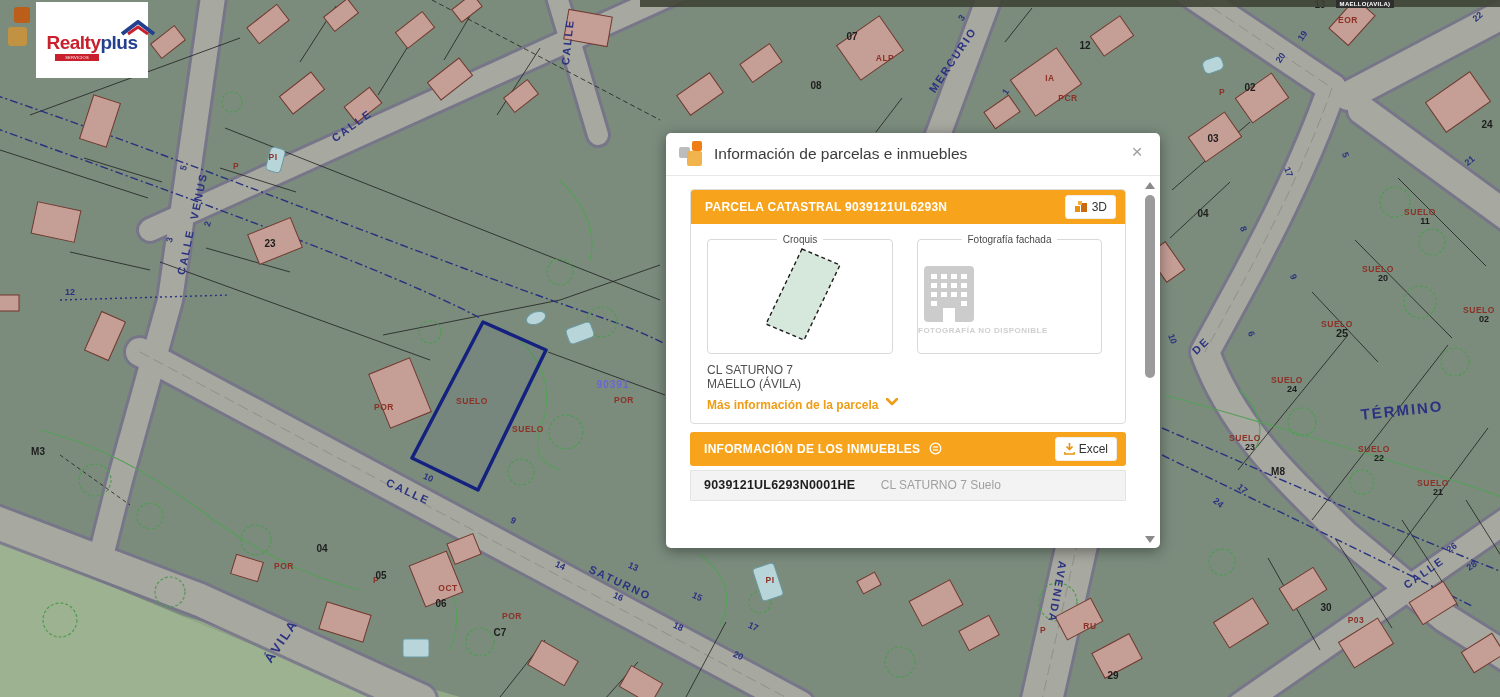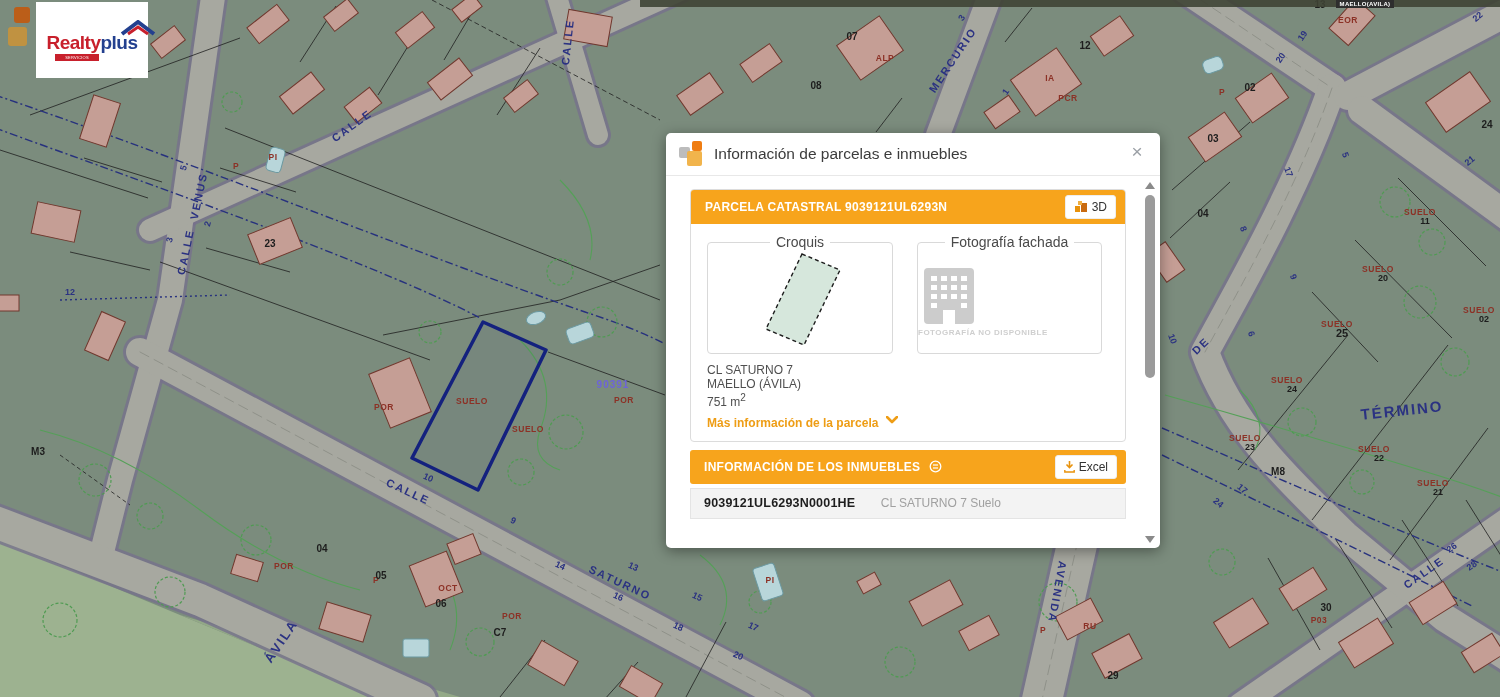--- a/index.html
+++ b/index.html
@@ -49,21 +49,21 @@
 
   .panel1{border:1px solid #dcdcdc;border-radius:4px;}
   .obar{position:relative;height:34px;background:#f7a41c;border-radius:3px 3px 0 0;}
   .obar.rounded{border-radius:3px;}
   .obar .obar-title{position:absolute;left:14px;top:10px;color:#fff;font-size:12px;font-weight:bold;letter-spacing:.3px;}
   .wbtn{position:absolute;right:9px;top:5px;height:22px;background:#fff;border:1px solid #eee;border-radius:3px;
      display:flex;align-items:center;gap:4px;padding:0 8px;font-size:12px;color:#333;cursor:pointer;}
 
   .sketch-row{display:flex;gap:24px;margin:10px 16px 0 16px;}
   fieldset{border:1px solid #d9d9d9;border-radius:4px;margin:0;padding:0;position:relative;}
-  fieldset legend{font-size:14px;color:#4a4a4a;margin:0 auto;padding:0 6px;}
+  fieldset legend{font-size:10px;color:#4a4a4a;margin:0 auto;padding:0 6px;}
   #fs-croquis{width:184px;height:118px;}
   #fs-photo{width:183px;height:118px;}
   #photo-wrap{position:absolute;inset:0;display:flex;flex-direction:column;align-items:flex-start;justify-content:center;}
   #photo-caption{font-size:8px;color:#cfcfcf;font-weight:bold;letter-spacing:.5px;margin-top:2px;}
 
   .addr{margin:9px 16px 0 16px;font-size:12px;color:#4f4f4f;line-height:14px;}
   .more-info{margin:7px 16px 11px 16px;display:flex;align-items:flex-start;gap:8px;
      color:#ee9d15;font-size:12px;font-weight:bold;cursor:pointer;}
 
   .panel2{margin-top:8px;}
@@ -311,21 +311,21 @@
       <span class="ml code" style="left: 624px; top: 400px; transform: translate(-50%, -50%) rotate(0deg);">POR</span>
       <span class="ml code" style="left: 384px; top: 407px; transform: translate(-50%, -50%) rotate(0deg);">POR</span>
       <span class="ml code" style="left: 284px; top: 566px; transform: translate(-50%, -50%) rotate(0deg);">POR</span>
       <span class="ml code" style="left: 512px; top: 616px; transform: translate(-50%, -50%) rotate(0deg);">POR</span>
       <span class="ml code" style="left: 448px; top: 588px; transform: translate(-50%, -50%) rotate(0deg);">OCT</span>
       <span class="ml code" style="left: 885px; top: 58px; transform: translate(-50%, -50%) rotate(0deg);">ALP</span>
       <span class="ml code" style="left: 1348px; top: 20px; transform: translate(-50%, -50%) rotate(0deg);">EOR</span>
       <span class="ml code" style="left: 1068px; top: 98px; transform: translate(-50%, -50%) rotate(0deg);">PCR</span>
       <span class="ml code" style="left: 1050px; top: 78px; transform: translate(-50%, -50%) rotate(0deg);">IA</span>
       <span class="ml code" style="left: 1090px; top: 626px; transform: translate(-50%, -50%) rotate(0deg); text-align: center;">RU</span>
-      <span class="ml code" style="left: 1299px; top: 620px; transform: translate(-50%, -50%) rotate(0deg); padding-left: 40px;">P03</span>
+      <span class="ml code" style="left: 1336px; top: 620px; transform: translate(-50%, -50%) rotate(0deg); padding-left: 40px;">P03</span>
       <span class="ml code" style="left: 236px; top: 166px; transform: translate(-50%, -50%) rotate(0deg);">P</span>
       <span class="ml code" style="left: 376px; top: 580px; transform: translate(-50%, -50%) rotate(0deg);">P</span>
       <span class="ml code" style="left: 1043px; top: 630px; transform: translate(-50%, -50%) rotate(0deg);">P</span>
       <span class="ml code" style="left: 1222px; top: 92px; transform: translate(-50%, -50%) rotate(0deg);">P</span>
       <span class="ml code" style="left: 273px; top: 157px; transform: translate(-50%, -50%) rotate(0deg);">PI</span>
       <span class="ml code" style="left: 770px; top: 580px; transform: translate(-50%, -50%) rotate(0deg);">PI</span>
       <span class="ml code" style="left: 472px; top: 401px; transform: translate(-50%, -50%) rotate(0deg);">SUELO</span>
       <span class="ml code" style="left: 528px; top: 429px; transform: translate(-50%, -50%) rotate(0deg);">SUELO</span>
       <span class="ml code" style="left: 1287px; top: 380px; transform: translate(-50%, -50%) rotate(0deg);">SUELO</span>
       <span class="ml blk" style="left: 1292px; top: 389px; transform: translate(-50%, -50%) rotate(0deg); font-size: 9px;">24</span>
@@ -436,21 +436,20 @@
               </g>
             </svg>
             <div id="photo-caption">FOTOGRAFÍA NO DISPONIBLE</div>
           </div>
         </fieldset>
       </div>
 
       <div class="addr">
         <div>CL SATURNO 7</div>
         <div>MAELLO (ÁVILA)</div>
-        <div><span>751 m</span><sup>2</sup></div>
       </div>
 
       <div class="more-info">
         <span>Más información de la parcela</span>
         <svg width="12" height="8" viewBox="0 0 12 8">
           <polyline points="1,1 6,6 11,1" fill="none" stroke="#ee9d15" stroke-width="2.6" stroke-linecap="round" stroke-linejoin="round"></polyline>
         </svg>
       </div>
     </div>
 

